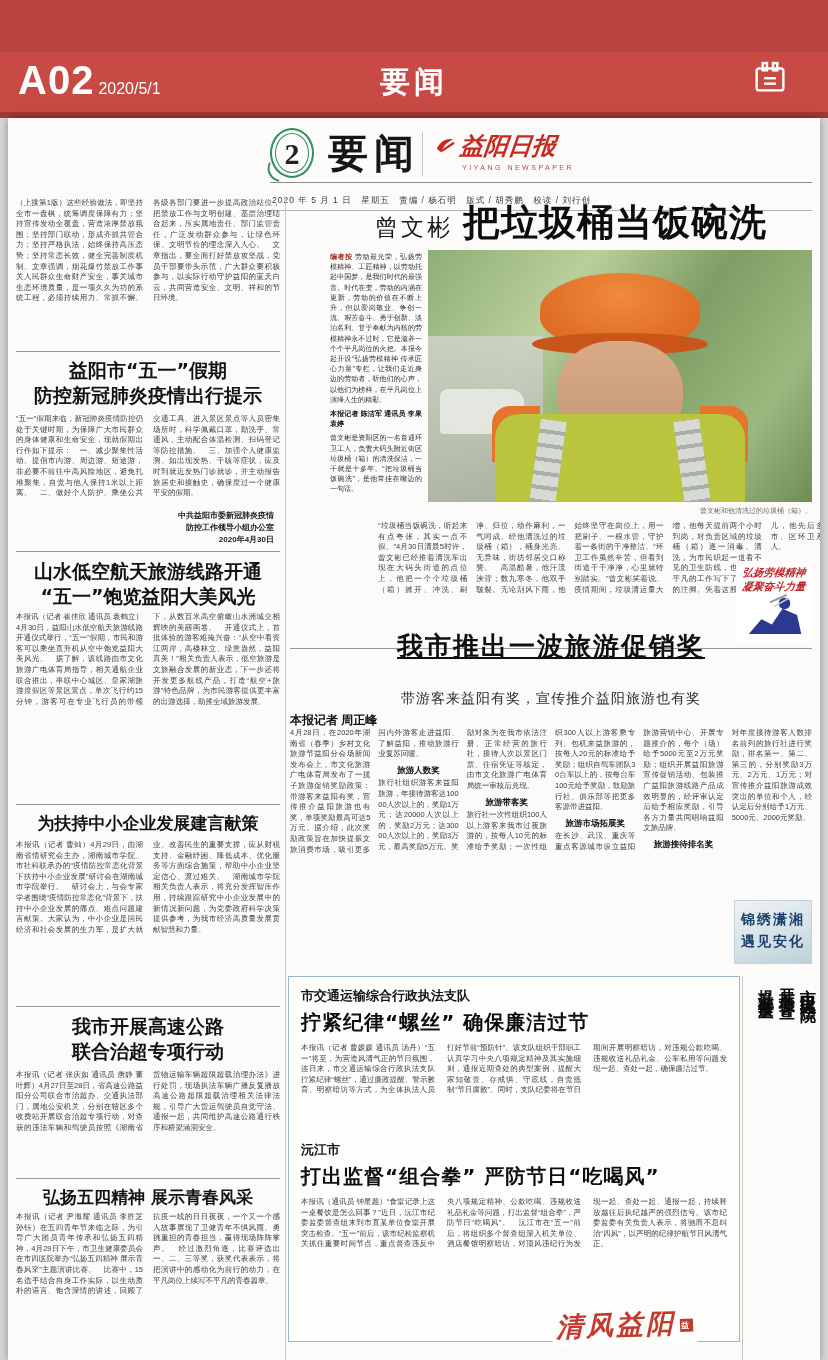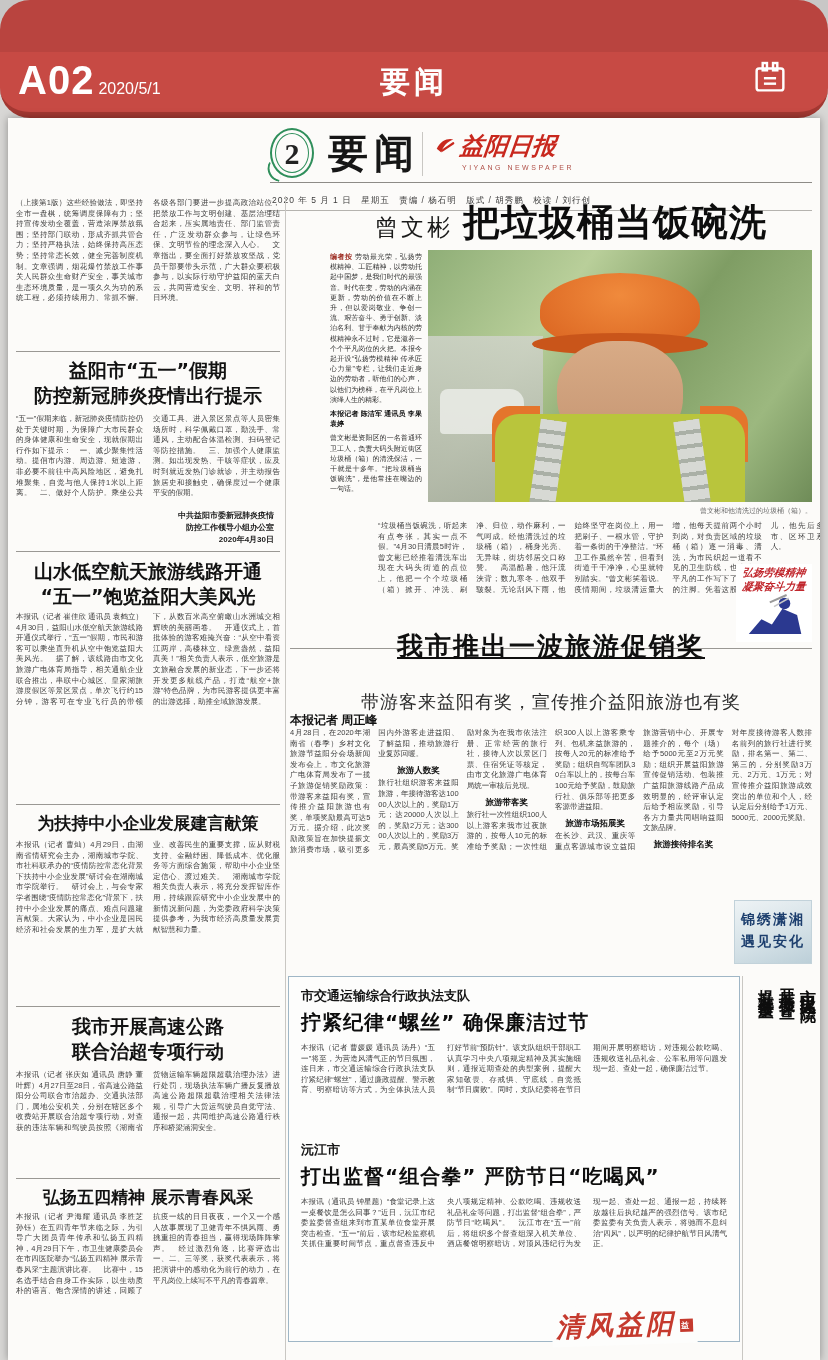--- a/index.html
+++ b/index.html
@@ -1,20 +1,20 @@
 <!DOCTYPE html>
 <html><head>
 <meta charset="utf-8">
 <style>
   * { margin:0; padding:0; box-sizing:border-box; }
   html,body { width:828px; background:#d8d7d5; font-family:"Liberation Sans", sans-serif; }
   .screen { position:relative; width:828px; height:1360px; overflow:hidden; background:#d8d7d5; }
 
   
-  .topbar { position:relative; width:828px; height:118px; background:#c74a44; border-bottom:6px solid #a33832;border-radius:30px; }
+  .topbar { position:relative; width:828px; height:118px; background:#c74a44; border-bottom:6px solid #a33832; }
   .topbar::before { content:""; position:absolute; left:0; top:0; width:100%; height:52px; background:rgba(0,0,0,0.07); }
   .topbar-left { position:absolute; left:18px; top:58px; color:#fff; display:flex; align-items:baseline; gap:4px; }
   .pagecode { font-size:40px; font-weight:bold; letter-spacing:1px; }
   .pagedate { font-size:16px; }
   .topbar-title { position:absolute; left:0; right:0; top:62px; text-align:center; color:#fff; font-size:30px; font-weight:bold; letter-spacing:4px; }
   .topbar-icon { position:absolute; right:40px; top:60px; width:36px; height:36px; background:transparent; border:0; cursor:pointer; }
 
   
   .page-wrap { position:relative; width:828px; height:1242px; }
   .page { position:absolute; left:8px; top:0; width:812px; height:1242px; background:#fcfbf9; box-shadow:0 0 8px rgba(0,0,0,.35); overflow:hidden; }
@@ -72,21 +72,21 @@
   .caption { font-size:7px; color:#6a6a6a; text-align:right; }
 
   
   .promo1 { background:#fff; text-align:center; padding-top:2px; }
   .promo1 .ln { font-family:"DejaVu Sans",sans-serif; font-weight:900; font-style:italic; font-size:10.5px; color:#c1272d; transform:skewX(-8deg); white-space:nowrap; }
   .ad2 { background:linear-gradient(160deg,#eef3f5 0%,#d3e0e6 60%,#bccfd8 100%); border:1px solid #c2d2da; text-align:center; padding-top:8px; }
   .ad2 .ln { font-family:"Liberation Serif",serif; font-weight:bold; font-size:14px; color:#1d3f6e; letter-spacing:2px; line-height:22px; }
 
   
   .t-title { text-align:center; font-family:"DejaVu Sans",sans-serif; font-weight:900; font-size:26px; color:#101010; letter-spacing:2px; }
-  .t-sub { text-align:center; font-size:18px; color:#2b2b2b; letter-spacing:1px; }
+  .t-sub { text-align:center; font-size:14px; color:#2b2b2b; letter-spacing:1px; }
 
   
   .bigbox { border:1px solid #9fb6c6; background:#fdfdfc; padding:10px 12px; }
   .kicker { font-size:13px; font-weight:bold; color:#151515; }
   .box-title { font-family:"DejaVu Sans",sans-serif; font-weight:900; font-size:20px; color:#0e0e0e; margin:4px 0 7px; letter-spacing:1px; }
   .qf { font-family:"Liberation Serif",serif; font-style:italic; font-weight:bold; font-size:27px; color:#c53a2e; letter-spacing:3px; transform:rotate(-2deg); white-space:nowrap; }
   .qf .seal { display:inline-block; width:13px; height:13px; background:#c53a2e; color:#fff; font-size:8px; line-height:13px; text-align:center; font-style:normal; vertical-align:4px; margin-left:4px; }
 
   
   .court { display:flex; gap:6px; height:100%; }

